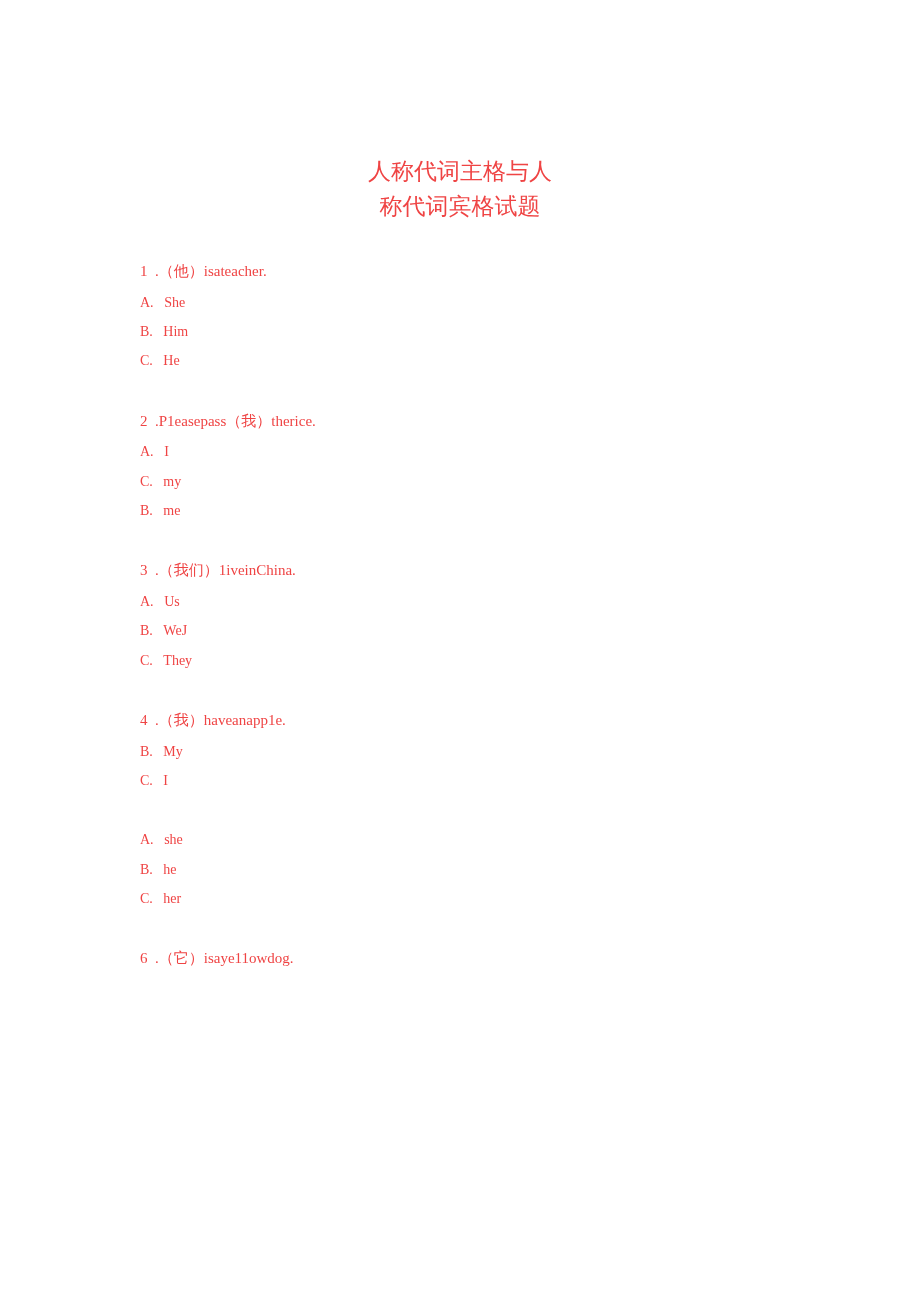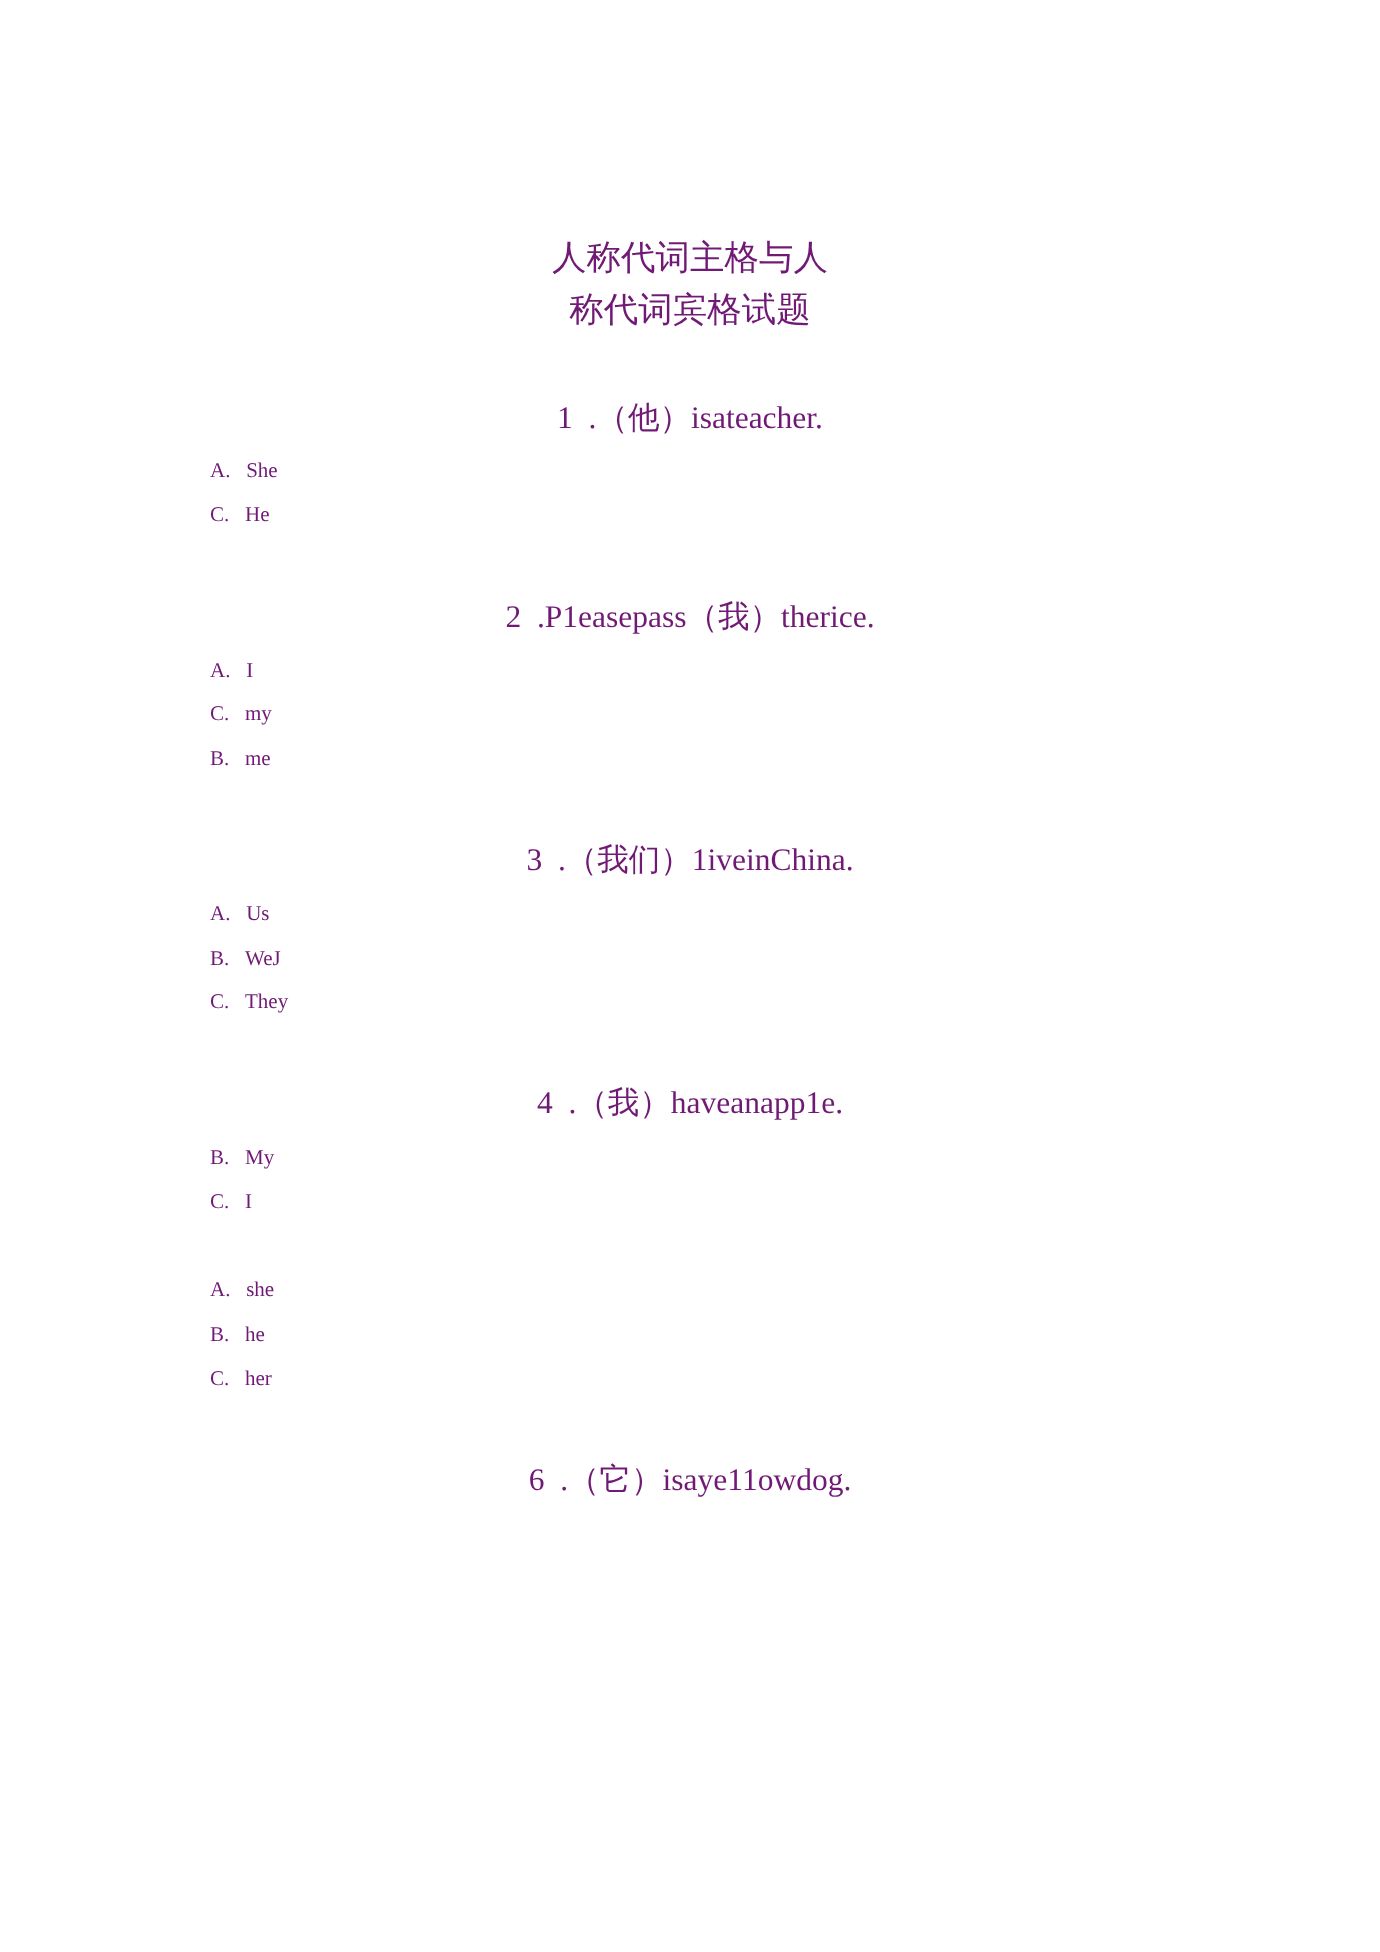--- a/index.html
+++ b/index.html
@@ -6,36 +6,35 @@
       margin: 0;
       padding: 0;
       background: #ffffff;
       font-family: "Times New Roman", "SimSun", serif;
       width: 920px;
       height: 1301px;
       position: relative;
     }
     .page {
       padding: 155px 140px 0 140px;
-      color: #701a75;
+      color: #ef4444;
     }
     .title {
       text-align: center;
       font-size: 23px;
       line-height: 1.5;
       margin-bottom: 32px;
     }
     .question-block {
       margin-bottom: 30px;
     }
     .question-text {
-      font-size: 21px;
+      font-size: 15px;
       line-height: 2.1;
       margin: 0;
-      text-align: center;
     }
     .choice {
       font-size: 14px;
       line-height: 2.1;
       margin: 0;
     }
     .no-margin-bottom {
       margin-bottom: 0;
       font-family: Liberation Serif, serif;
     }
@@ -47,20 +46,21 @@
   <div class="title">
     <span>人称代词主格与人</span><br>
     <span>称代词宾格试题</span>
   </div>
 
   <div class="question-block">
     <p class="question-text">
       <span>1</span>&nbsp;&nbsp;<span>.</span><span>（他）</span><span>isateacher.</span>
     </p>
     <p class="choice"><span>A.</span>&nbsp;&nbsp;&nbsp;<span>She</span></p>
+    <p class="choice"><span>B.</span>&nbsp;&nbsp;&nbsp;<span>Him</span></p>
     <p class="choice"><span>C.</span>&nbsp;&nbsp;&nbsp;<span>He</span></p>
   </div>
 
   <div class="question-block">
     <p class="question-text">
       <span>2</span>&nbsp;&nbsp;<span>.</span><span>P1easepass</span><span>（我）</span><span>therice.</span>
     </p>
     <p class="choice"><span>A.</span>&nbsp;&nbsp;&nbsp;<span>I</span></p>
     <p class="choice"><span>C.</span>&nbsp;&nbsp;&nbsp;<span>my</span></p>
     <p class="choice"><span>B.</span>&nbsp;&nbsp;&nbsp;<span>me</span></p>

